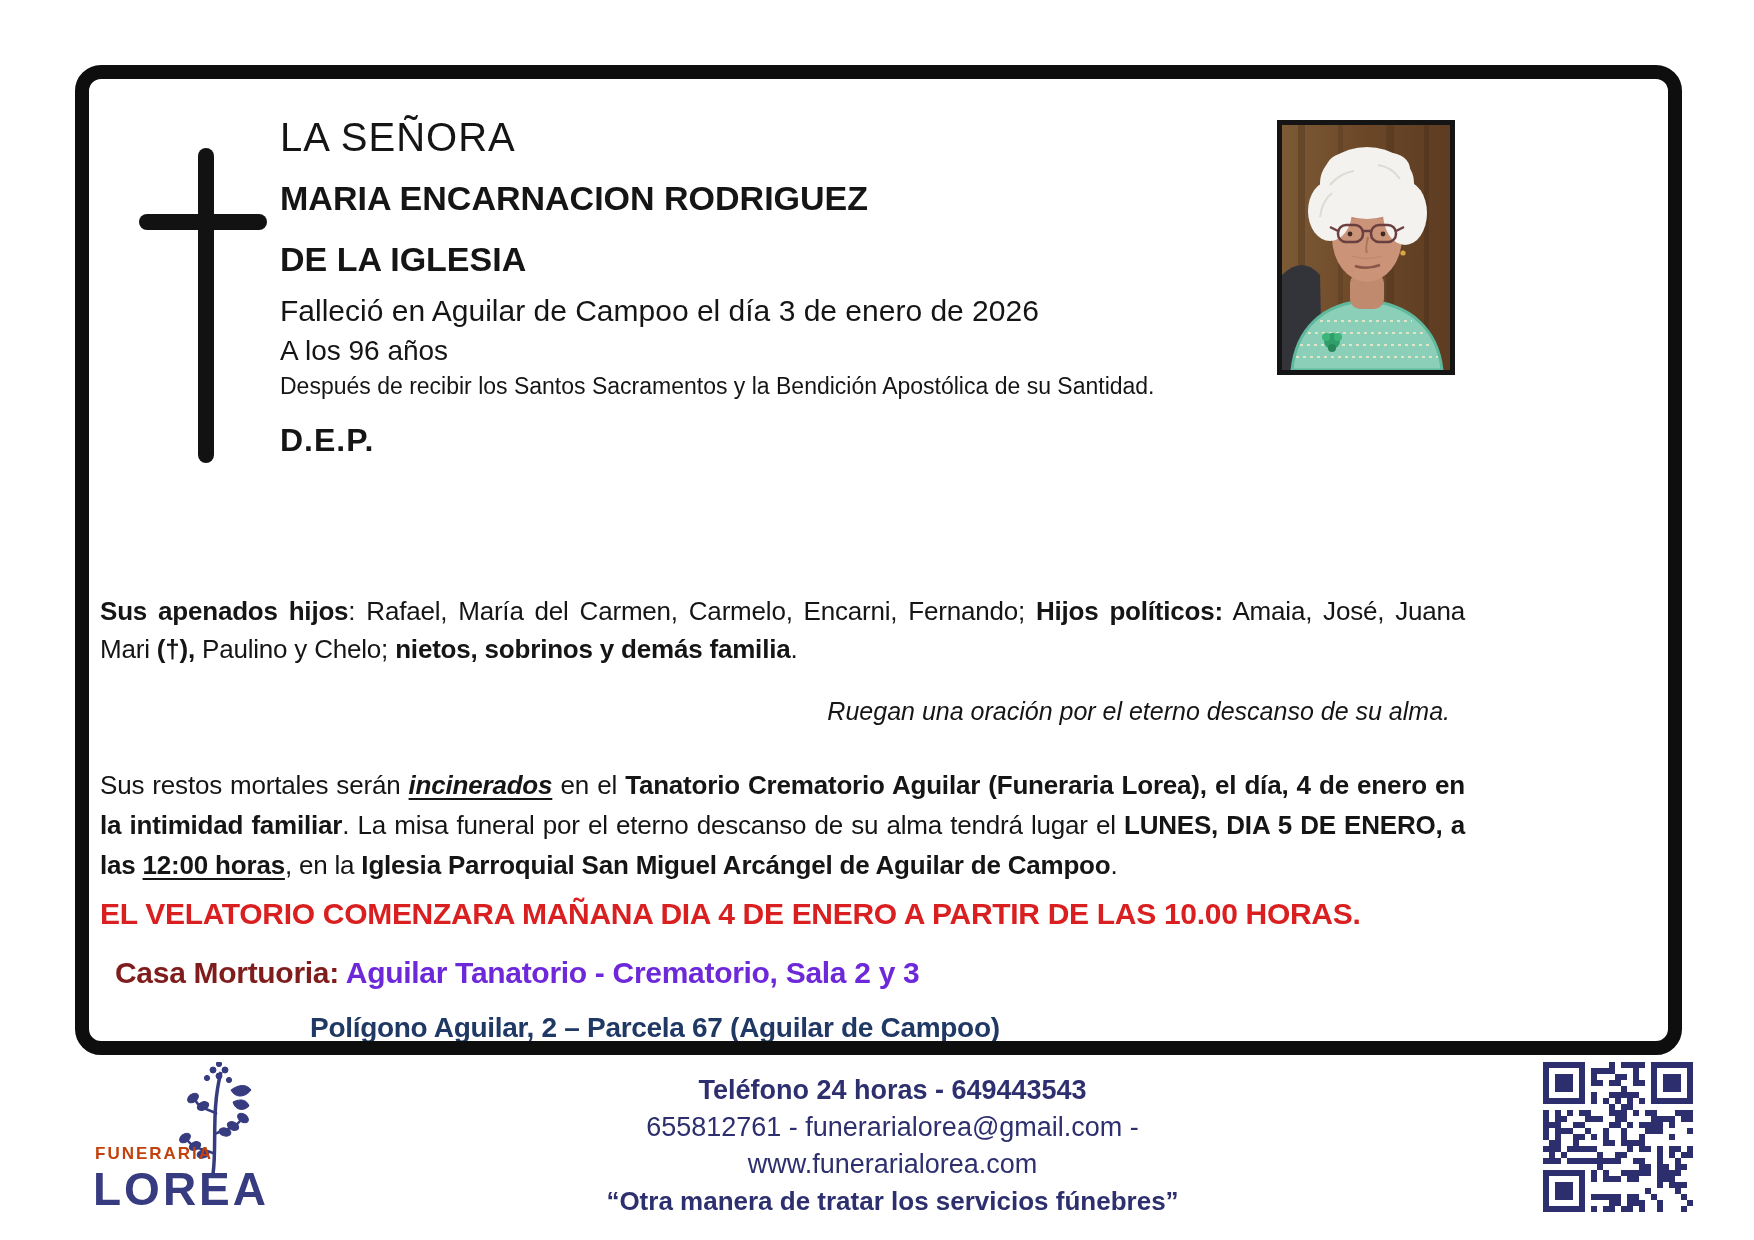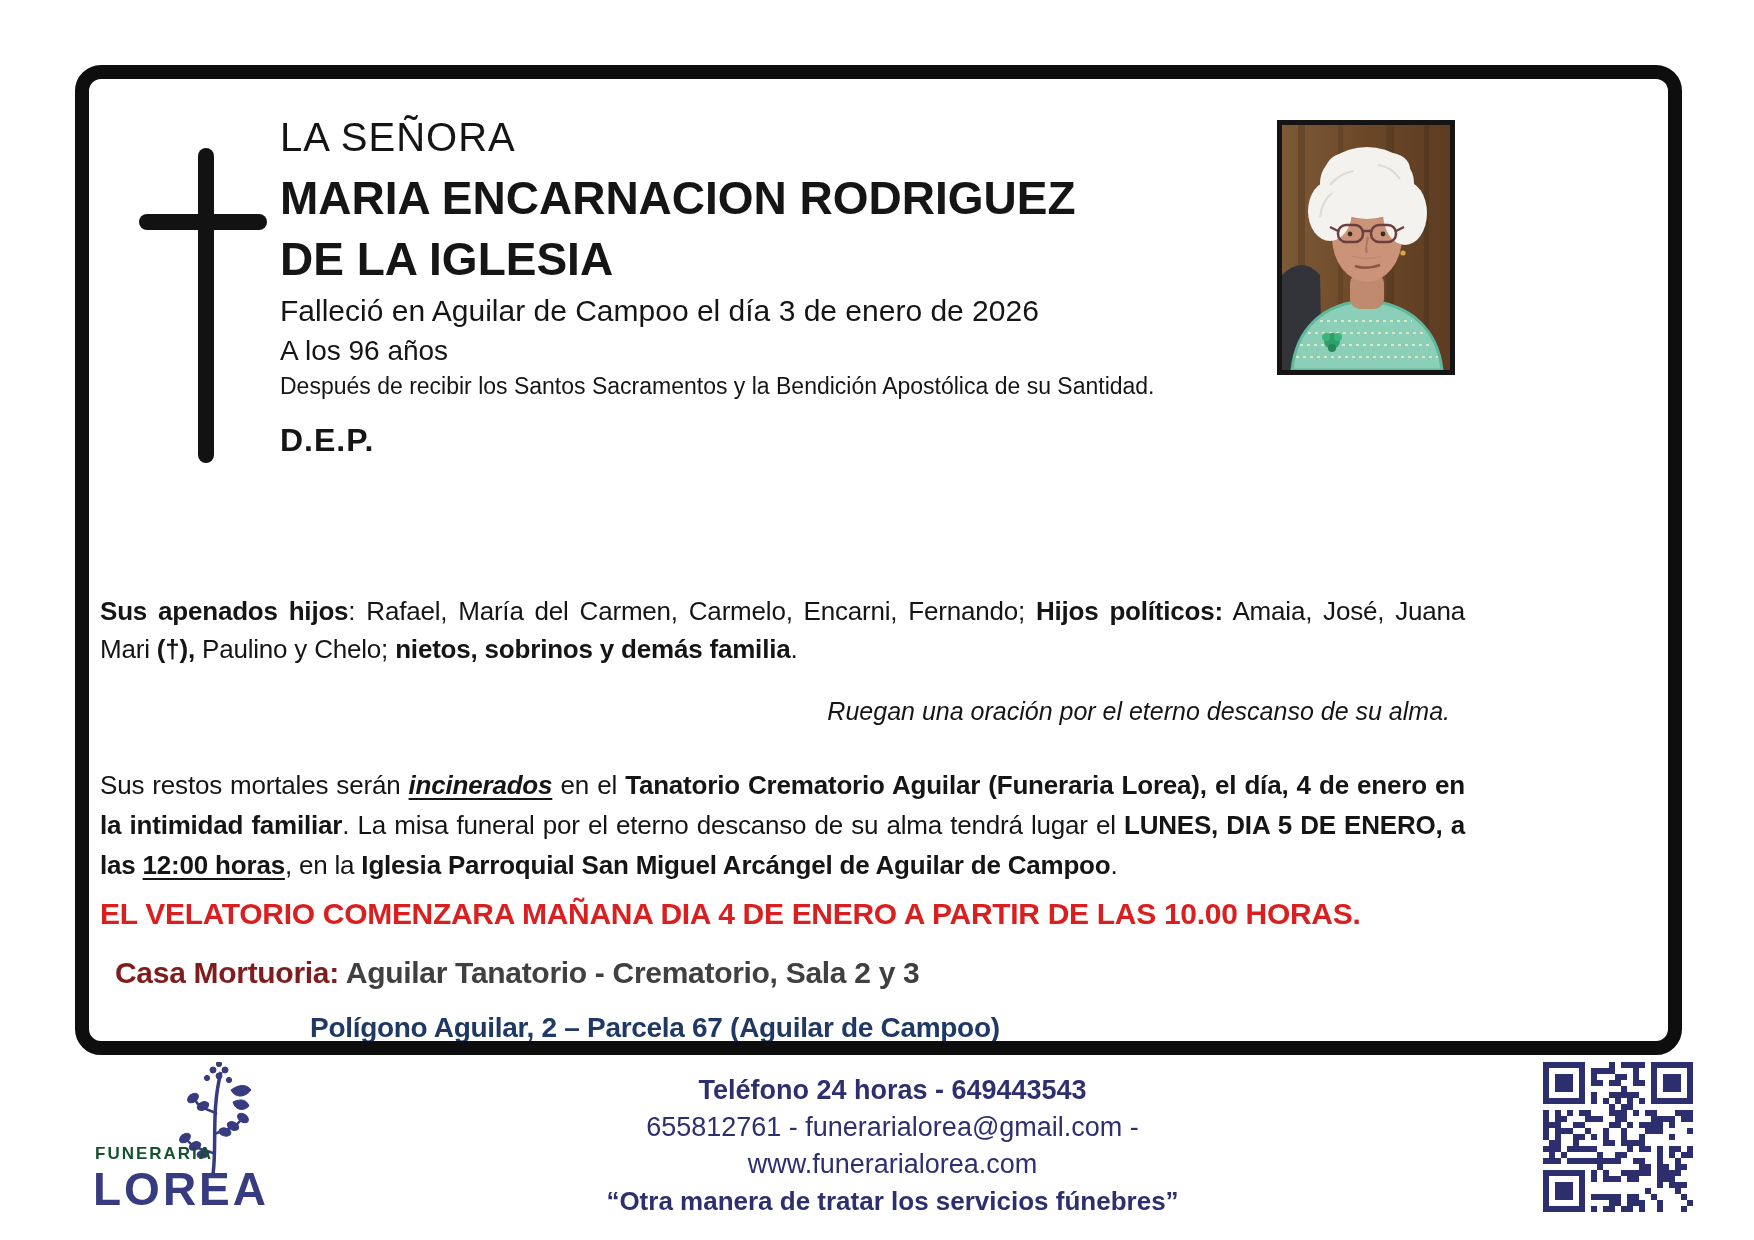--- a/index.html
+++ b/index.html
@@ -16,21 +16,21 @@
   .cross-h { position:absolute; left:139px; top:214px; width:128px; height:16px; background:#121212; border-radius:8px; }
 
   
   .photo { position:absolute; left:1277px; top:120px; width:178px; height:255px;
     border:5px solid #141414; background:#6b4a2c; overflow:hidden; }
   .photo svg { display:block; width:100%; height:100%; }
 
   
   .center-col { position:absolute; left:280px; top:112px; width:1015px; text-align:left; }
   .honorific { font-size:40px; line-height:50px; letter-spacing:1px; }
-  .name-line { font-size:46px; line-height:61px; font-weight:700; }
+  .name-line { font-size:34px; line-height:61px; font-weight:700; }
   .name-line.first { margin-top:6px; }
   .widow { font-size:33px; line-height:47px; font-weight:700; }
   .death { font-size:30px; line-height:42px; }
   .age { font-size:28px; line-height:38px; }
   .sacraments { font-size:23px; line-height:33px; }
   .dep { font-size:32px; line-height:40px; font-weight:700; margin-top:17px; letter-spacing:1px; }
 
   
   .para { position:absolute; left:100px; width:1365px; font-size:26px; letter-spacing:-0.2px;
     line-height:38px; text-align:justify; }
@@ -154,21 +154,21 @@
   <div class="para family-para"><span class="sg-b">Sus apenados hijos</span><span>: Rafael, María del Carmen, Carmelo, Encarni, Fernando; </span><span class="sg-b">Hijos políticos:</span><span>  Amaia, José, Juana Mari </span><span class="sg-b">(†),</span><span> Paulino y Chelo; </span><span class="sg-b">nietos, sobrinos y demás familia</span><span>.</span></div>
 
   <div class="prayer">Ruegan una oración por el eterno descanso de su alma.</div>
 
   <div class="para main-para"><span>Sus restos mortales serán </span><span class="sg-b sg-i sg-u">incinerados</span><span> en el </span><span class="sg-b">Tanatorio Crematorio Aguilar (Funeraria Lorea), el día, 4 de enero en la intimidad familiar</span><span>. La misa funeral por el eterno descanso de su alma tendrá lugar el </span><span class="sg-b">LUNES, DIA 5 DE ENERO</span><span class="sg-b">, a las </span><span class="sg-b sg-u">12:00 horas</span><span>, en la </span><span class="sg-b">Iglesia Parroquial San Miguel Arcángel de Aguilar de Campoo</span><span>.</span></div>
 
   <div class="red-line" style="color: rgb(217, 31, 31);">EL VELATORIO COMENZARA MAÑANA DIA 4 DE ENERO A PARTIR DE LAS 10.00 HORAS.</div>
 
   <div class="casa-line">
     <span class="casa-label">Casa Mortuoria:</span>
-    <span class="casa-value" style="color: #404040;">Aguilar Tanatorio - Crematorio, Sala 2 y 3</span>
+    <span class="casa-value" style="color: #6d28d9;">Aguilar Tanatorio - Crematorio, Sala 2 y 3</span>
   </div>
   <div class="address2" style="color: rgb(31, 56, 100);">Polígono Aguilar, 2 – Parcela 67 (Aguilar de Campoo)</div>
 
   <div class="logo">
     <svg class="sprig" viewBox="0 0 82 112">
       <g stroke="#373b7f" fill="#373b7f">
         <path d="M40,112 C44,84 38,48 48,10" fill="none" stroke-width="3.5"></path>
         <path d="M42,92 C30,86 22,88 14,78" fill="none" stroke-width="2.5"></path>
         <path d="M42,72 C54,66 60,68 68,58" fill="none" stroke-width="2.5"></path>
         <path d="M44,52 C34,46 28,48 22,38" fill="none" stroke-width="2.5"></path>
@@ -183,21 +183,21 @@
         <circle cx="46" cy="14" r="3"></circle>
           <circle cx="52" cy="8" r="3"></circle>
           <circle cx="40" cy="8" r="3"></circle>
         <circle cx="46" cy="2" r="2.6"></circle>
           <circle cx="34" cy="16" r="2.6"></circle>
           <circle cx="56" cy="18" r="2.6"></circle>
         <path d="M58,28 C66,22 74,22 78,28 C72,36 62,36 58,28 Z"></path>
         <path d="M60,40 C68,36 74,38 76,44 C70,50 62,48 60,40 Z"></path>
       </g>
     </svg>
-    <div class="funeraria" style="color: #14532d;">FUNERARIA</div>
+    <div class="funeraria" style="color: #c2410c;">FUNERARIA</div>
     <div class="lorea" style="color: rgb(55, 59, 127);">LOREA</div>
   </div>
 
   <div class="footer-center" style="color: rgb(45, 47, 110);">
     <div class="phone">Teléfono 24 horas - 649443543</div>
     <div class="contact">655812761 - funerarialorea@gmail.com - www.funerarialorea.com</div>
     <div class="slogan">“Otra manera de tratar los servicios fúnebres”</div>
   </div>
 
   <div class="qr">

